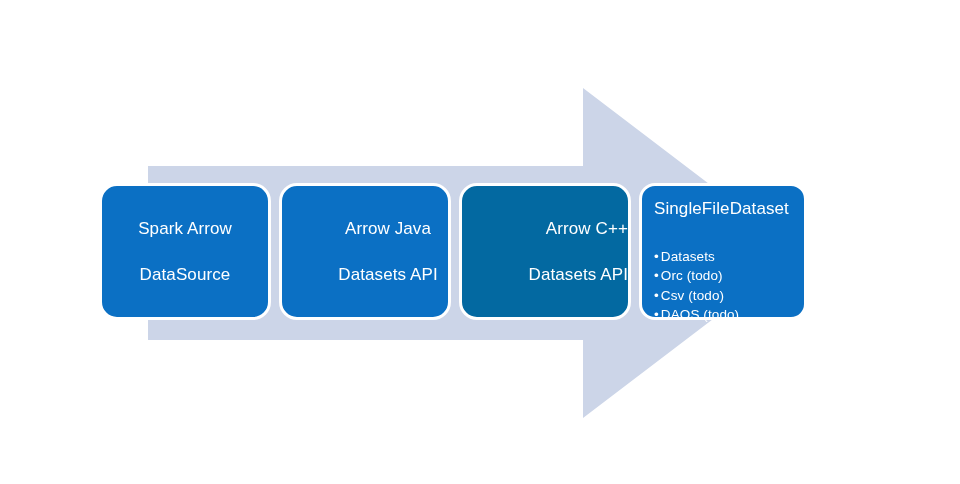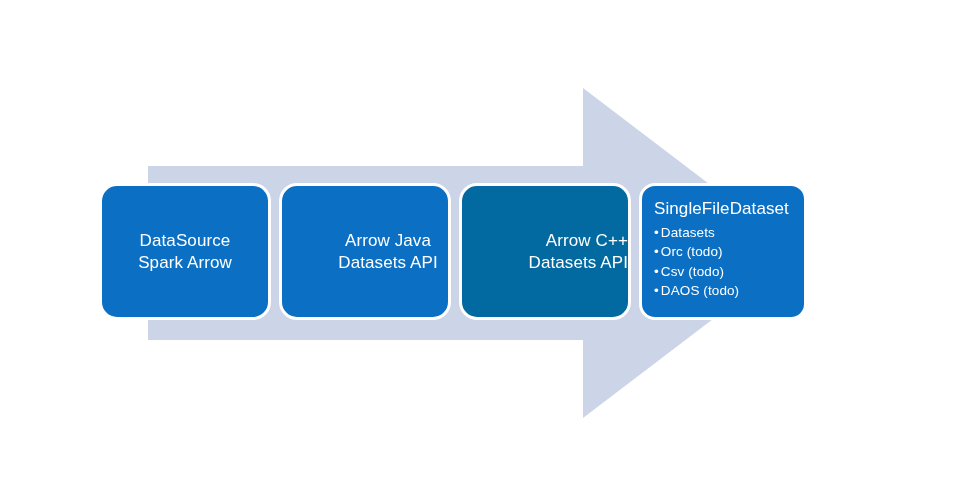--- a/index.html
+++ b/index.html
@@ -34,20 +34,21 @@
     border-radius: 18px;
     color: #ffffff;
     display: flex;
     flex-direction: column;
     justify-content: center;
     align-items: center;
     text-align: center;
     line-height: 1.28;
     font-size: 17px;
     letter-spacing: 0.1px;
+    gap: 24px;
   }
   .stage-box .line {
     display: block;
     white-space: nowrap;
   }
   
   #box-spark  { left: 99px;  top: 183px; width: 172px; height: 137px; }
   #box-java   { left: 279px; top: 183px; width: 172px; height: 137px; padding-left: 46px; }
   #box-cpp    { left: 459px; top: 183px; width: 172px; height: 137px; }
   #box-single {
@@ -86,22 +87,22 @@
 </head>
 <body>
 
 <div id="canvas" style="background: rgb(255, 255, 255);">
 
   <svg id="arrow-shape" viewBox="0 0 960 484" aria-hidden="true">
     <polygon points="148,166 583,166 583,88 800,253 583,418 583,340 148,340" fill="#ccd5e8"></polygon>
   </svg>
 
   <div class="stage-box" id="box-spark" style="background: rgb(11, 112, 196); border-color: rgb(255, 255, 255); color: rgb(255, 255, 255);">
+    <span class="line">Spark Arrow</span>
     <span class="line">DataSource</span>
-    <span class="line">Spark Arrow</span>
   </div>
 
   <div class="stage-box" id="box-java" style="background: rgb(11, 112, 196); border-color: rgb(255, 255, 255); color: rgb(255, 255, 255);">
     <span class="line">Arrow Java</span>
     <span class="line">Datasets API</span>
   </div>
 
   <div class="stage-box" id="box-cpp" style="background: #0369a1; border-color: rgb(255, 255, 255); color: rgb(255, 255, 255); align-items: flex-end;">
     <span class="line">Arrow C++</span>
     <span class="line">Datasets API</span>

